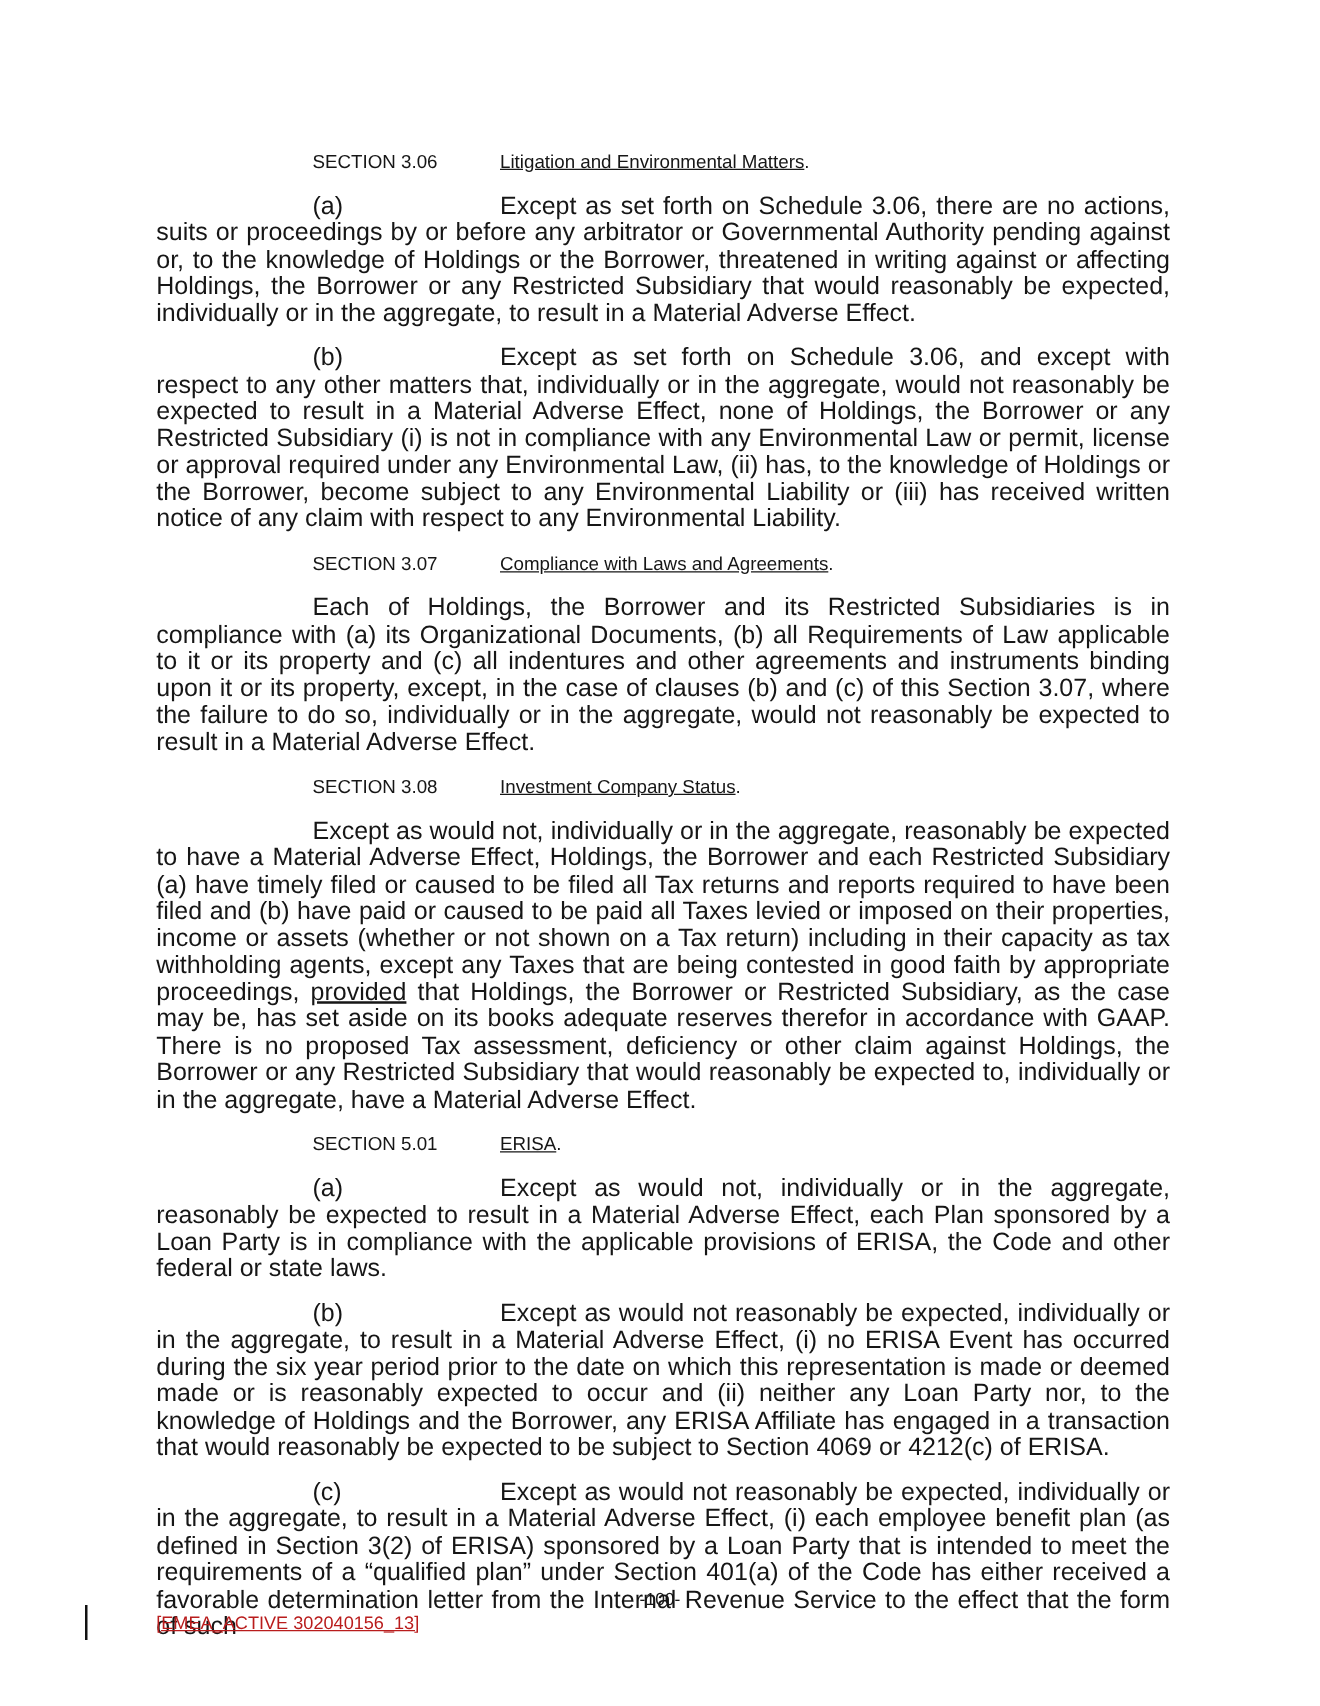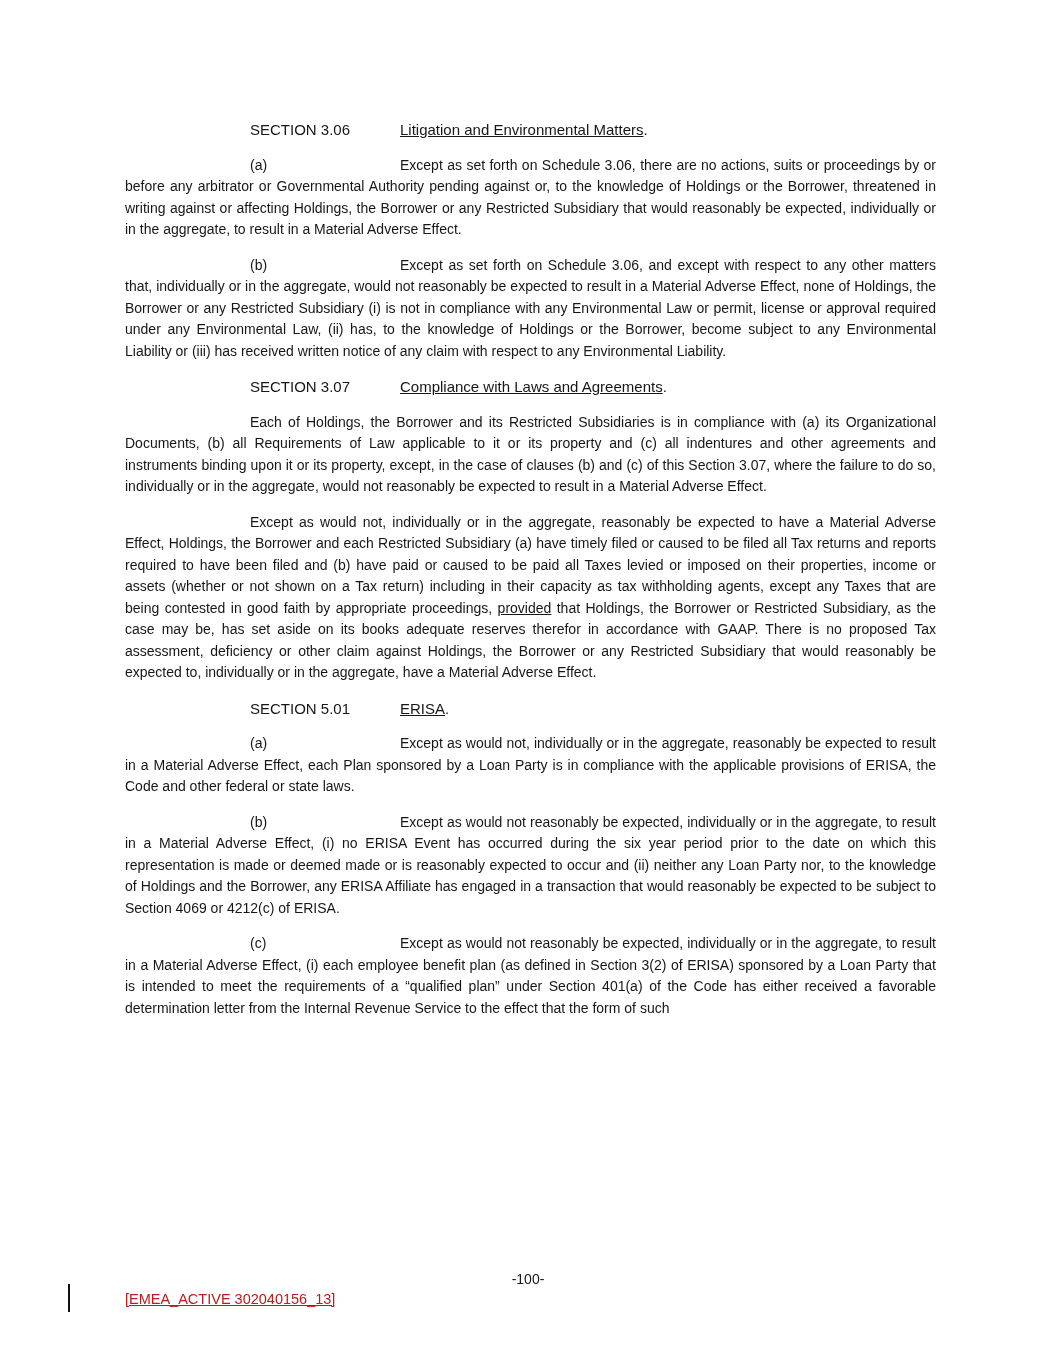--- a/index.html
+++ b/index.html
@@ -31,21 +31,21 @@
     text-indent: 125px;
     text-align: left;
     white-space: nowrap;
   }
   .secnum {
     display: inline-block;
     width: 150px;
     text-indent: 0;
   }
   .para {
-    font-size: 14px;
+    font-size: 20px;
     line-height: 21.5px;
     text-align: justify;
     text-indent: 125px;
   }
   .plabel {
     display: inline-block;
     width: 150px;
     text-indent: 0;
   }
   .u {
@@ -92,20 +92,21 @@
     <p class="heading block"><span class="secnum">SECTION 3.06</span><span class="u">Litigation and Environmental Matters</span><span>.</span></p>
 
     <p class="para block"><span class="plabel">(a)</span><span>Except as set forth on Schedule 3.06, there are no actions, suits or proceedings by or before any arbitrator or Governmental Authority pending against or, to the knowledge of Holdings or the Borrower, threatened in writing against or affecting Holdings, the Borrower or any Restricted Subsidiary that would reasonably be expected, individually or in the aggregate, to result in a Material Adverse Effect.</span></p>
 
     <p class="para block"><span class="plabel">(b)</span><span>Except as set forth on Schedule 3.06, and except with respect to any other matters that, individually or in the aggregate, would not reasonably be expected to result in a Material Adverse Effect, none of Holdings, the Borrower or any Restricted Subsidiary (i) is not in compliance with any Environmental Law or permit, license or approval required under any Environmental Law, (ii) has, to the knowledge of Holdings or the Borrower, become subject to any Environmental Liability or (iii) has received written notice of any claim with respect to any Environmental Liability.</span></p>
 
     <p class="heading block"><span class="secnum">SECTION 3.07</span><span class="u">Compliance with Laws and Agreements</span><span>.</span></p>
 
     <p class="para block"><span>Each of Holdings, the Borrower and its Restricted Subsidiaries is in compliance with (a) its Organizational Documents, (b) all Requirements of Law applicable to it or its property and (c) all indentures and other agreements and instruments binding upon it or its property, except, in the case of clauses (b) and (c) of this Section 3.07, where the failure to do so, individually or in the aggregate, would not reasonably be expected to result in a Material Adverse Effect.</span></p>
 
+    <p class="heading block"><span class="secnum">SECTION 3.08</span><span class="u">Investment Company Status</span><span>.</span></p>
 
 
 
     <p class="para block"><span>Except as would not, individually or in the aggregate, reasonably be expected to have a Material Adverse Effect, Holdings, the Borrower and each Restricted Subsidiary (a) have timely filed or caused to be filed all Tax returns and reports required to have been filed and (b) have paid or caused to be paid all Taxes levied or imposed on their properties, income or assets (whether or not shown on a Tax return) including in their capacity as tax withholding agents, except any Taxes that are being contested in good faith by appropriate proceedings, </span><span class="u">provided</span><span> that Holdings, the Borrower or Restricted Subsidiary, as the case may be, has set aside on its books adequate reserves therefor in accordance with GAAP.  There is no proposed Tax assessment, deficiency or other claim against Holdings, the Borrower or any Restricted Subsidiary that would reasonably be expected to, individually or in the aggregate, have a Material Adverse Effect.</span></p>
 
     <p class="heading block"><span class="secnum">SECTION 5.01</span><span class="u">ERISA</span><span>.</span></p>
 
     <p class="para block"><span class="plabel">(a)</span><span>Except as would not, individually or in the aggregate, reasonably be expected to result in a Material Adverse Effect, each Plan sponsored by a Loan Party is in compliance with the applicable provisions of ERISA, the Code and other federal or state laws.</span></p>
 
     <p class="para block"><span class="plabel">(b)</span><span>Except as would not reasonably be expected, individually or in the aggregate, to result in a Material Adverse Effect, (i) no ERISA Event has occurred during the six year period prior to the date on which this representation is made or deemed made or is reasonably expected to occur and (ii) neither any Loan Party nor, to the knowledge of Holdings and the Borrower, any ERISA Affiliate has engaged in a transaction that would reasonably be expected to be subject to Section 4069 or 4212(c) of ERISA.</span></p>

